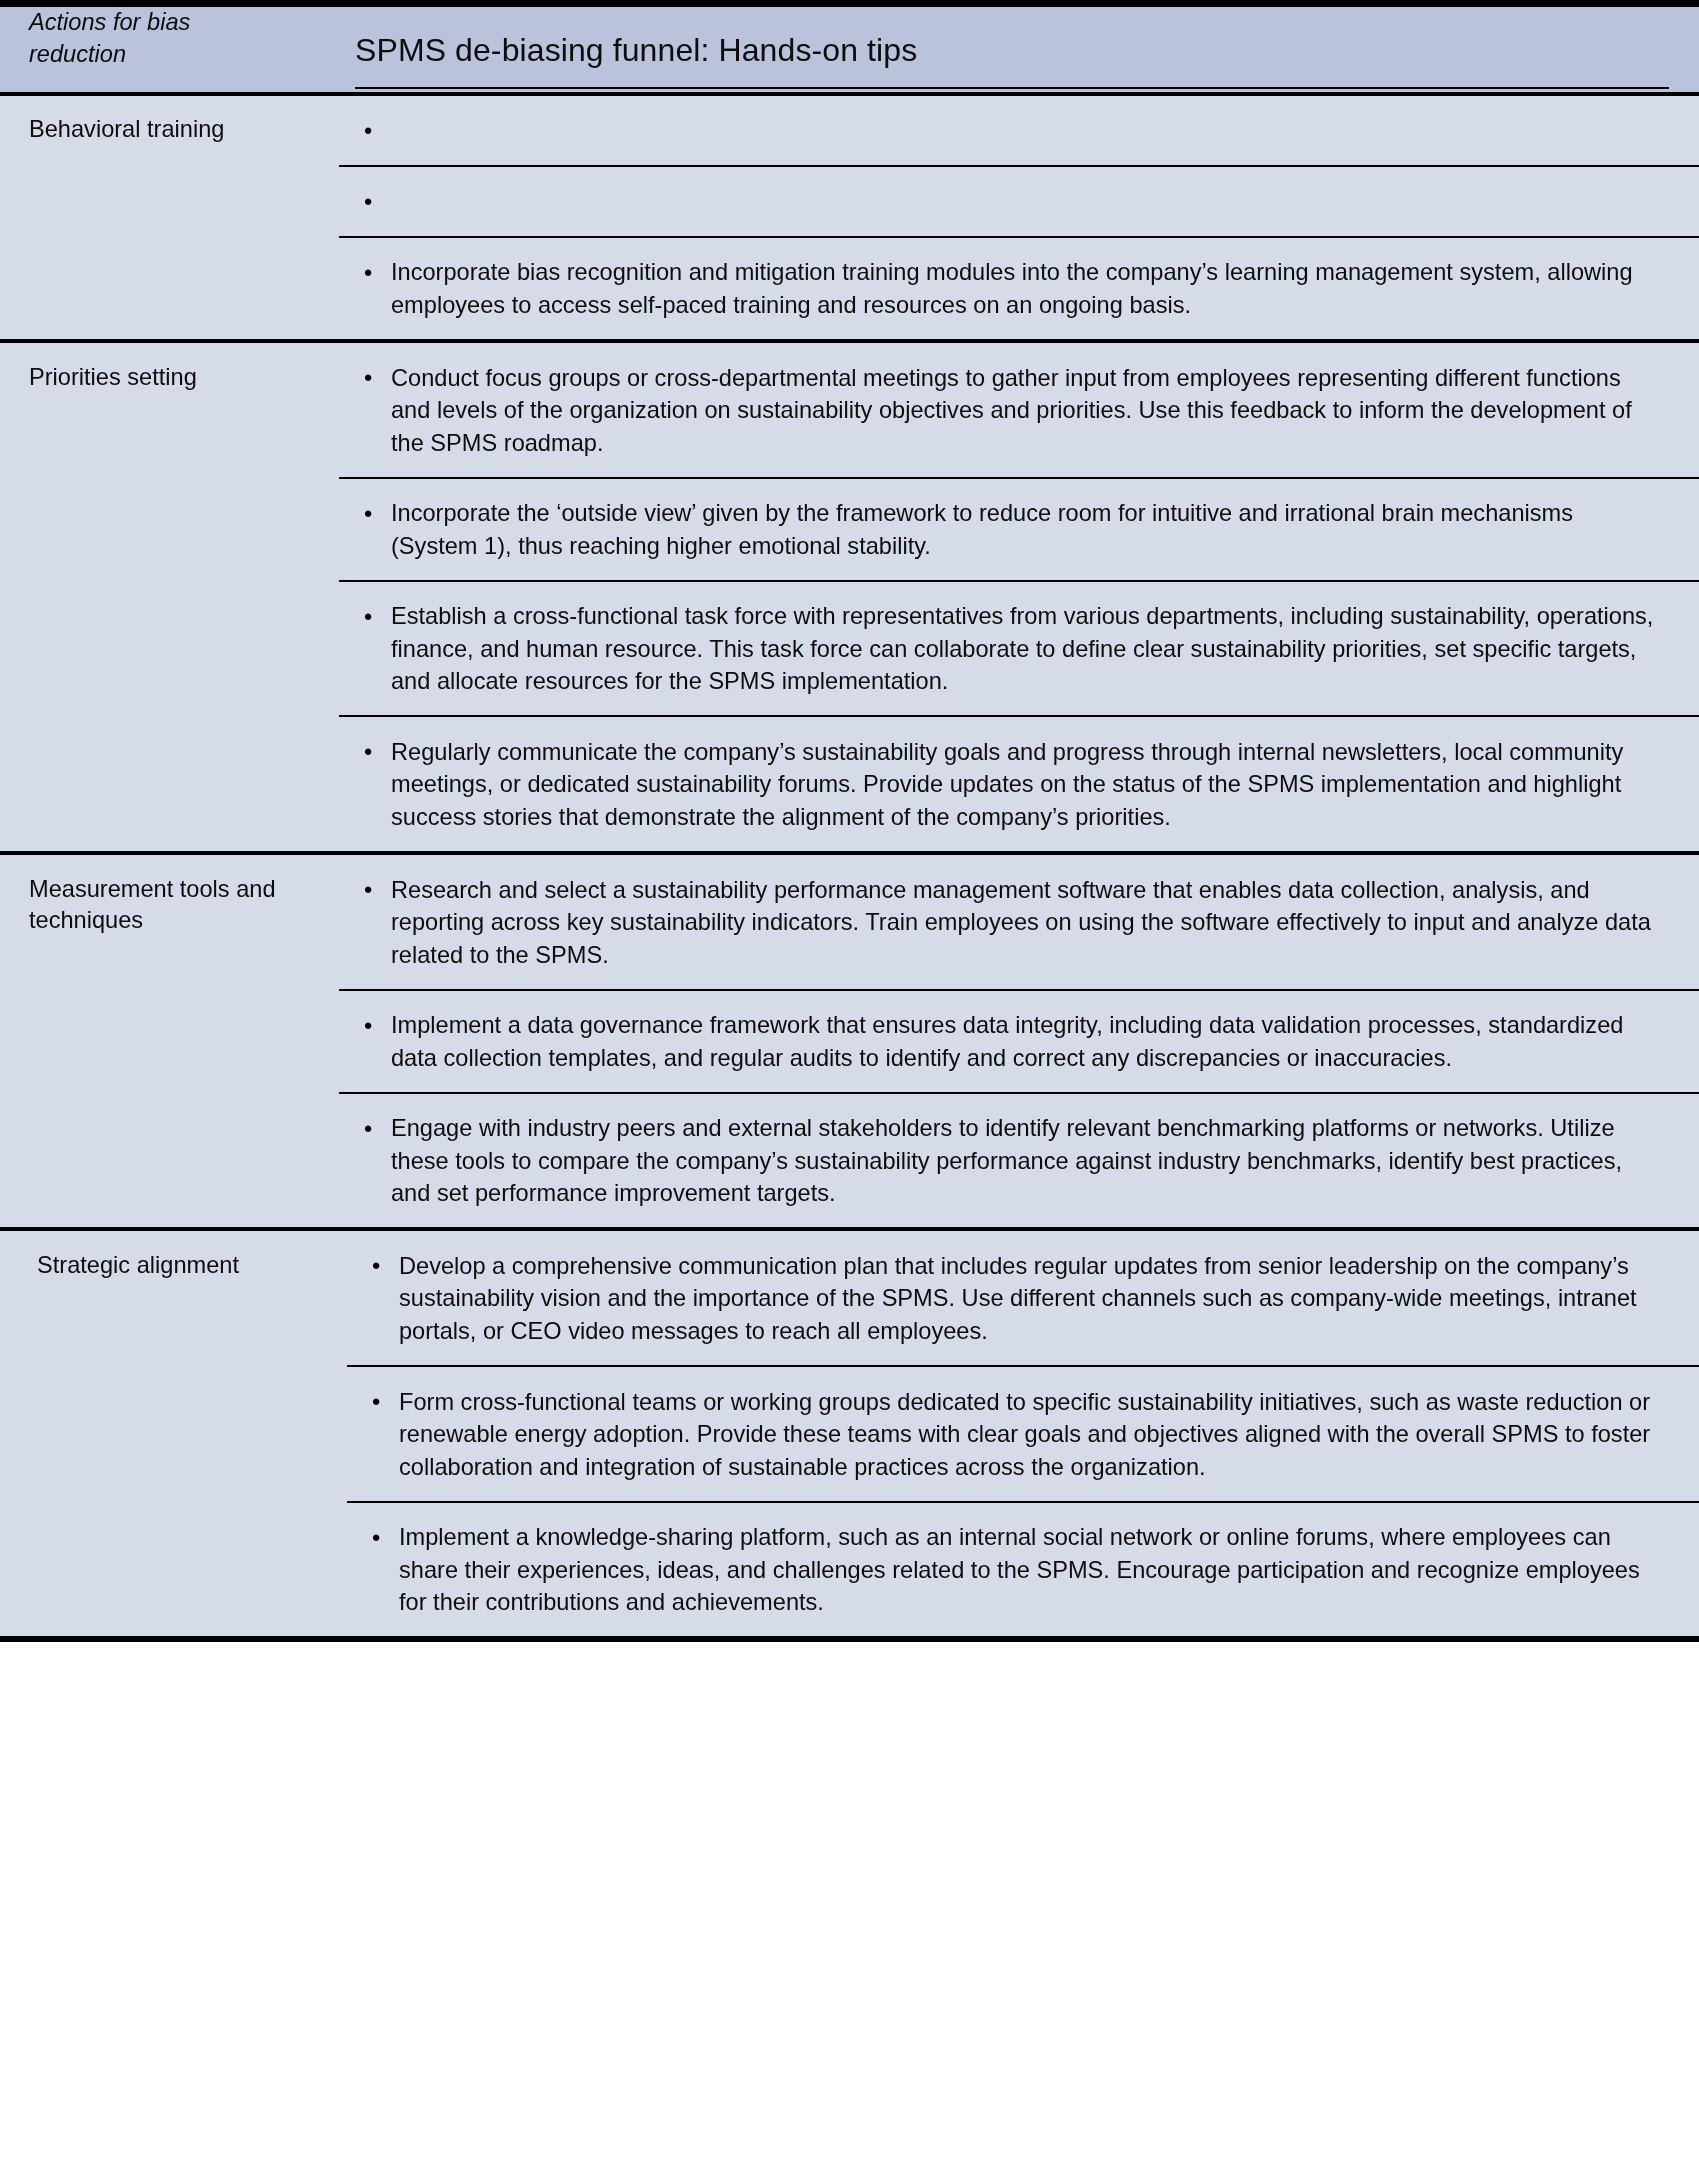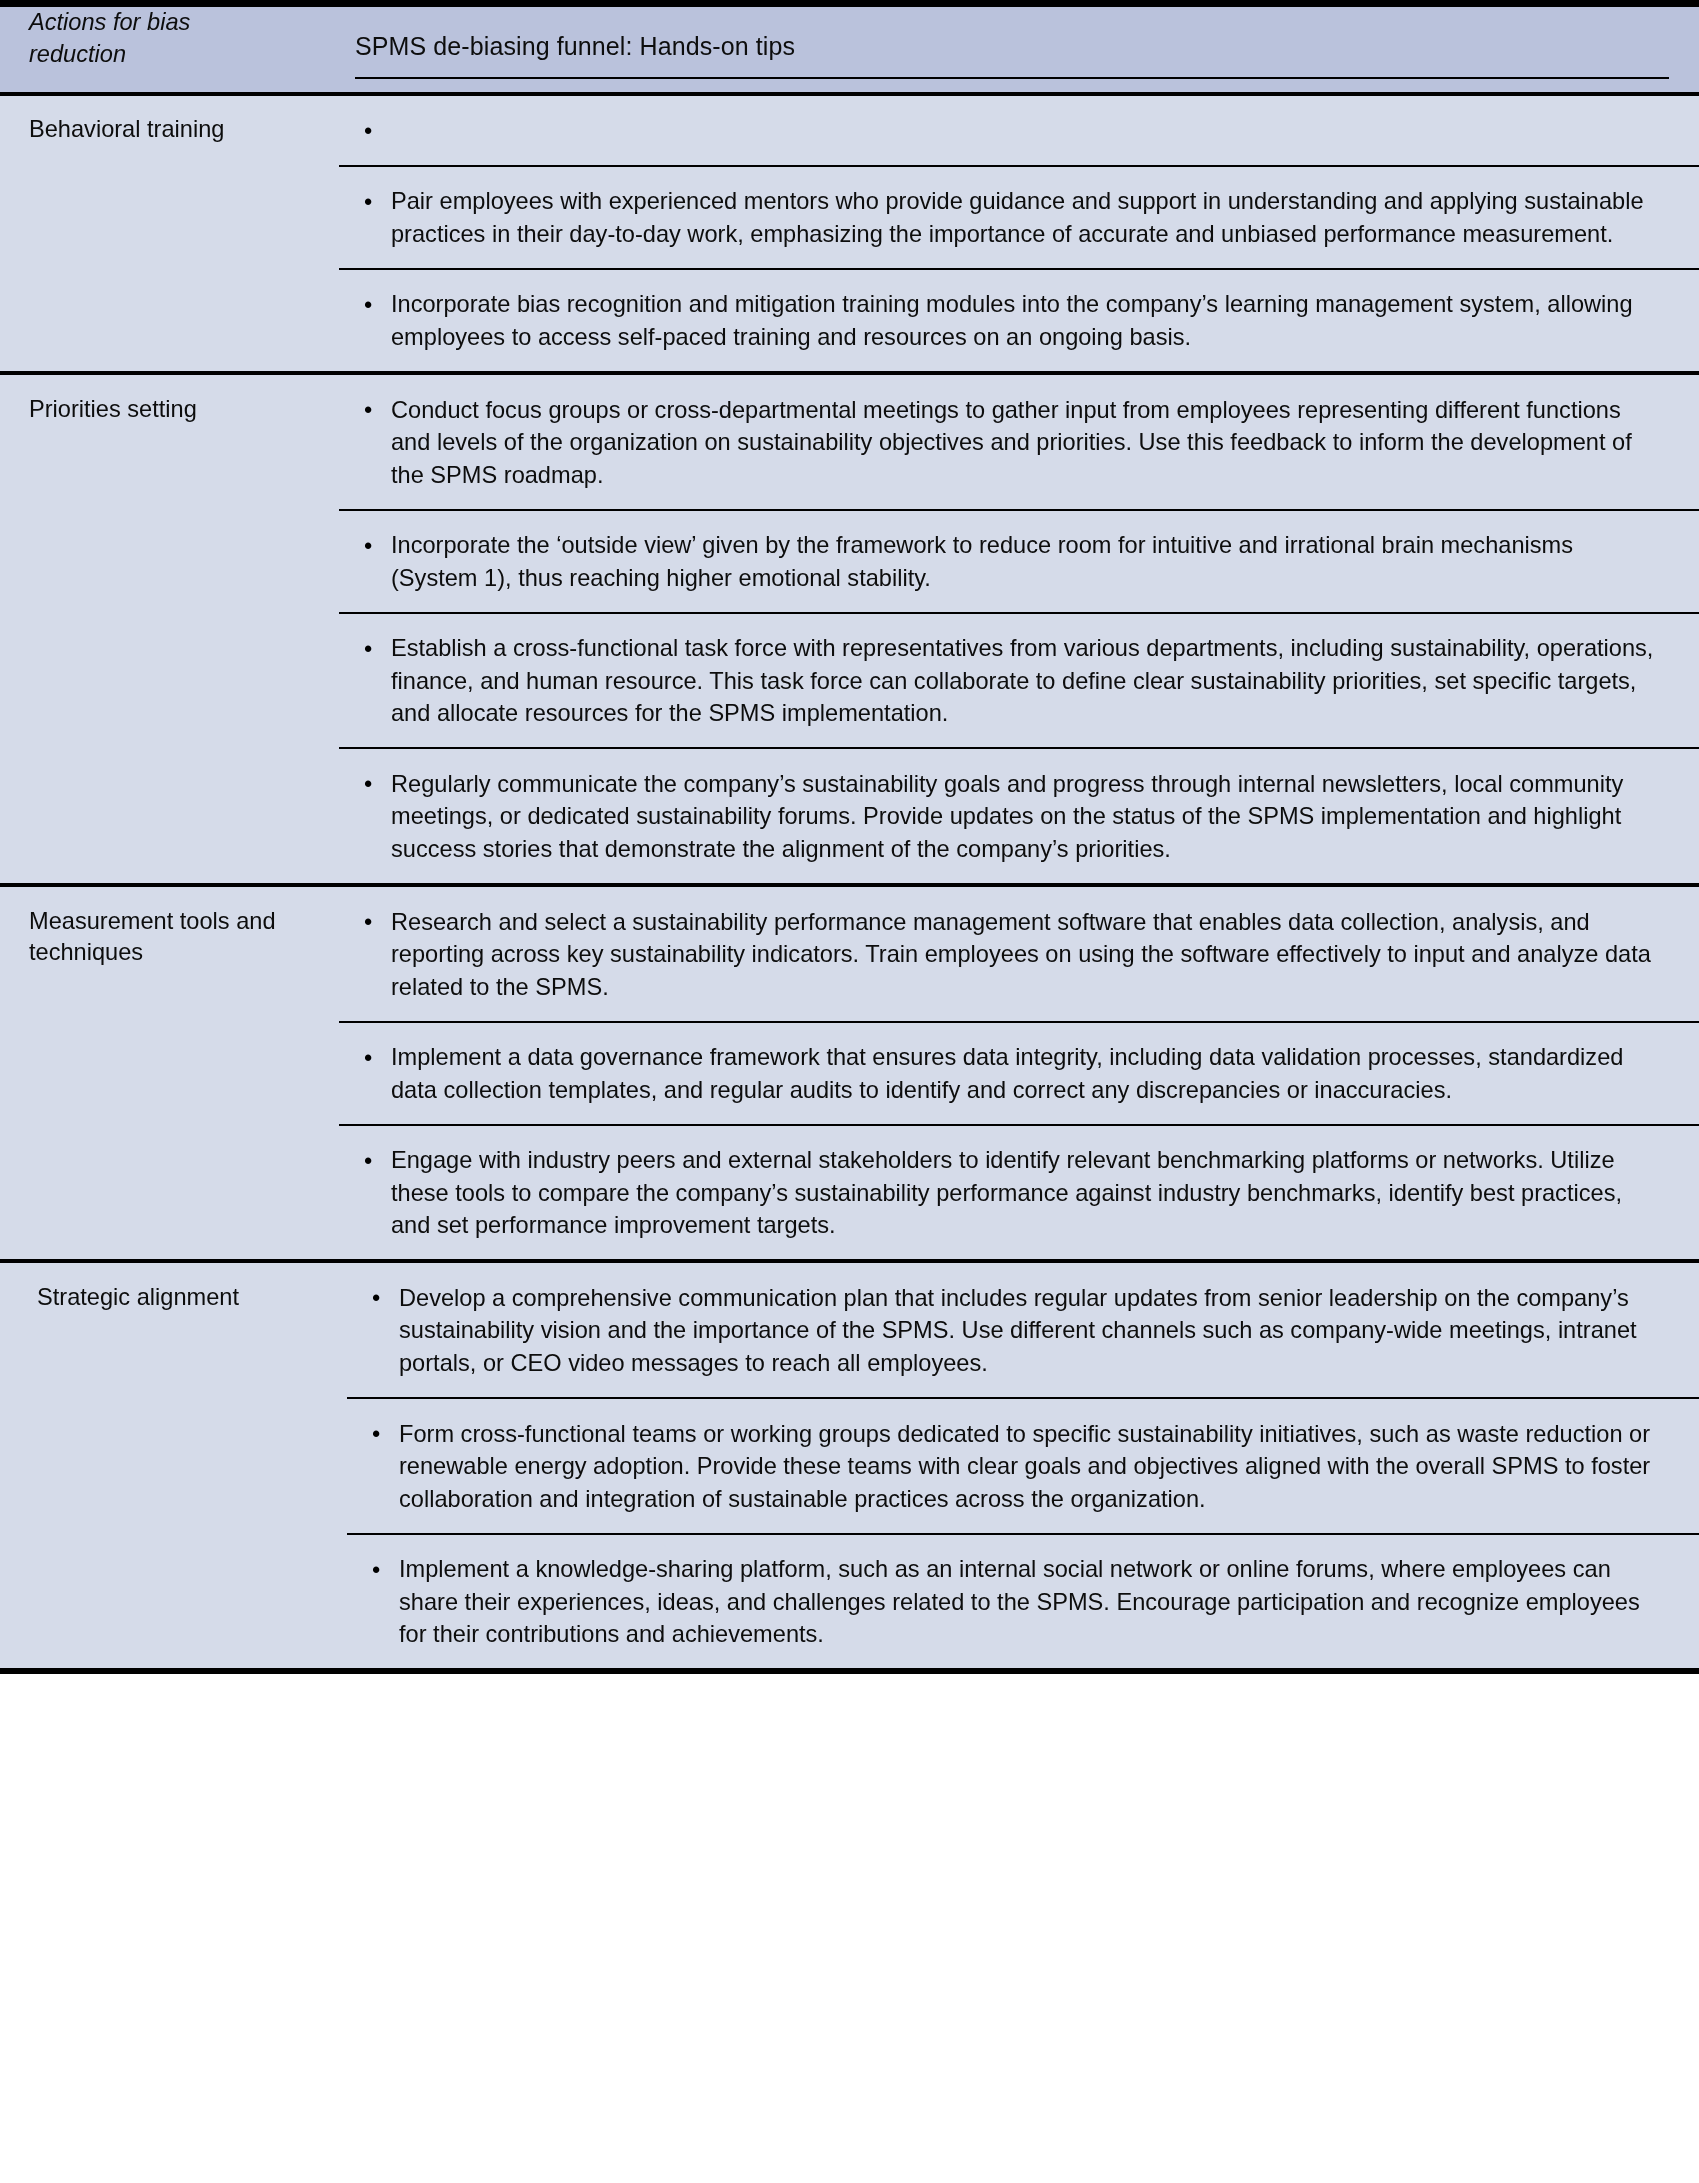--- a/index.html
+++ b/index.html
@@ -39,21 +39,21 @@
     font-style: italic;
   }
   .th-right {
     flex: 1 1 auto;
     box-sizing: border-box;
     padding: 0 30px 0 25px;
     display: flex;
     flex-direction: column;
   }
   .header-title {
-    font-size: 25px;
+    font-size: 32px;
     line-height: 1.30;
     color: #0d0d0d;
     padding: 22.6px 0 15.4px 0;
     letter-spacing: 0.1px;
   }
   .header-rule {
     border-bottom: 2.6px solid #000000;
     margin: 0 0 0 0;
   }
   .header-sub {
@@ -144,21 +144,20 @@
 
   <div class="tbody" id="tbody">
       <div class="section">
         <div class="sec-label">Behavioral training</div>
         <div class="sec-items">
           <div class="item">
             <div class="bullet">•</div>
           </div>
           <div class="item">
             <div class="bullet">•</div>
-            <div class="item-text">Pair employees with experienced mentors who provide guidance and support in understanding and applying sustainable practices in their day-to-day work, emphasizing the importance of accurate and unbiased performance measurement.</div>
           </div>
           <div class="item">
             <div class="bullet">•</div>
             <div class="item-text">Incorporate bias recognition and mitigation training modules into the company’s learning management system, allowing employees to access self-paced training and resources on an ongoing basis.</div>
           </div>
         </div>
       </div>
       <div class="section">
         <div class="sec-label">Priorities setting</div>
         <div class="sec-items">

